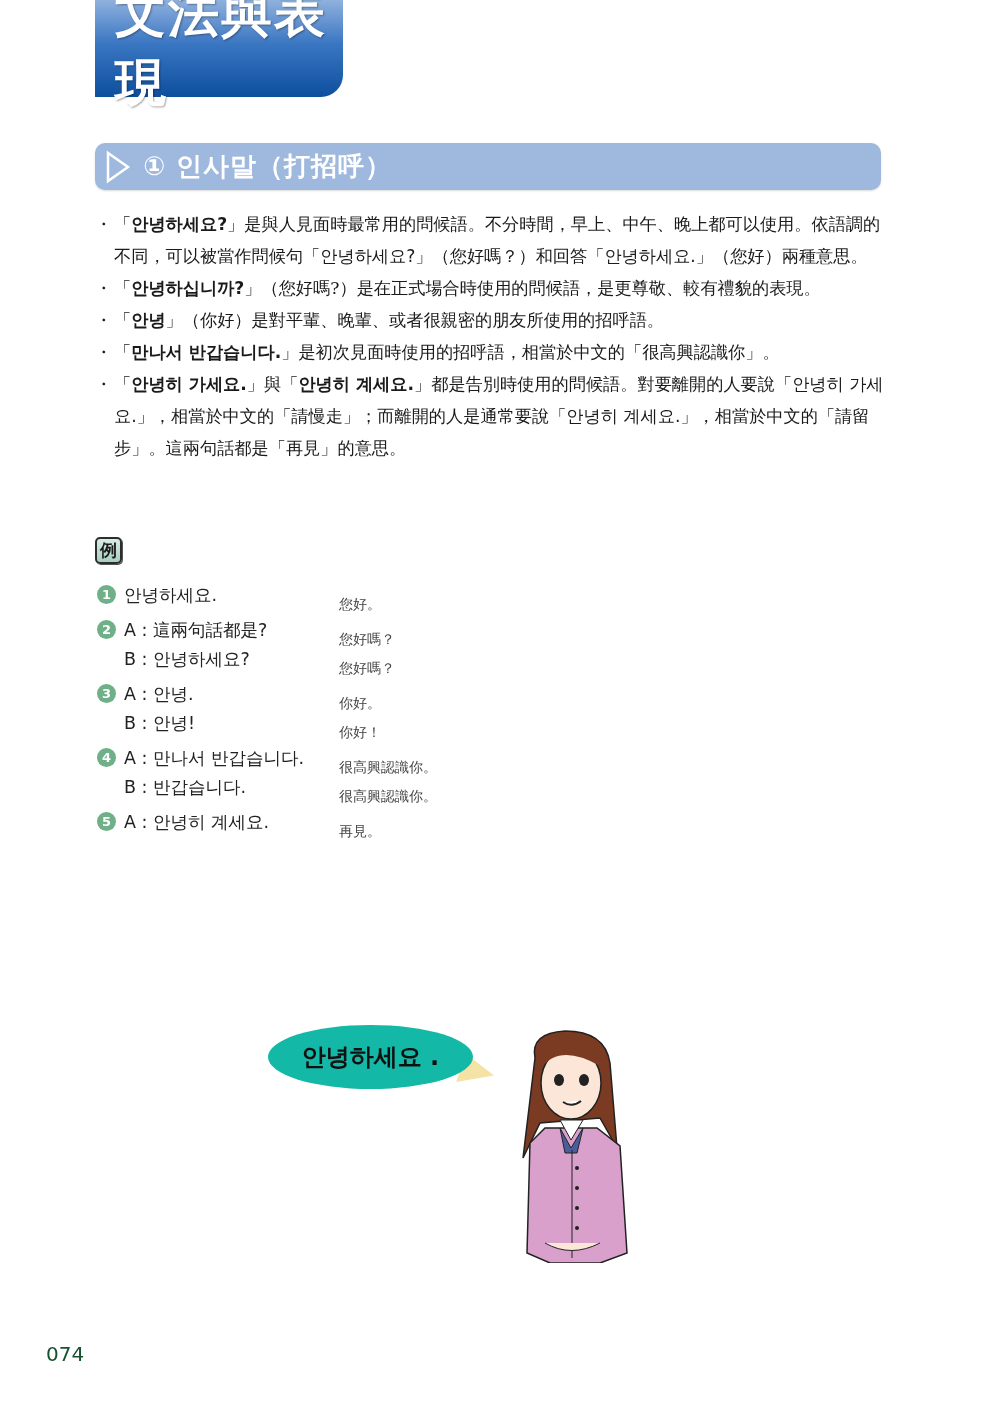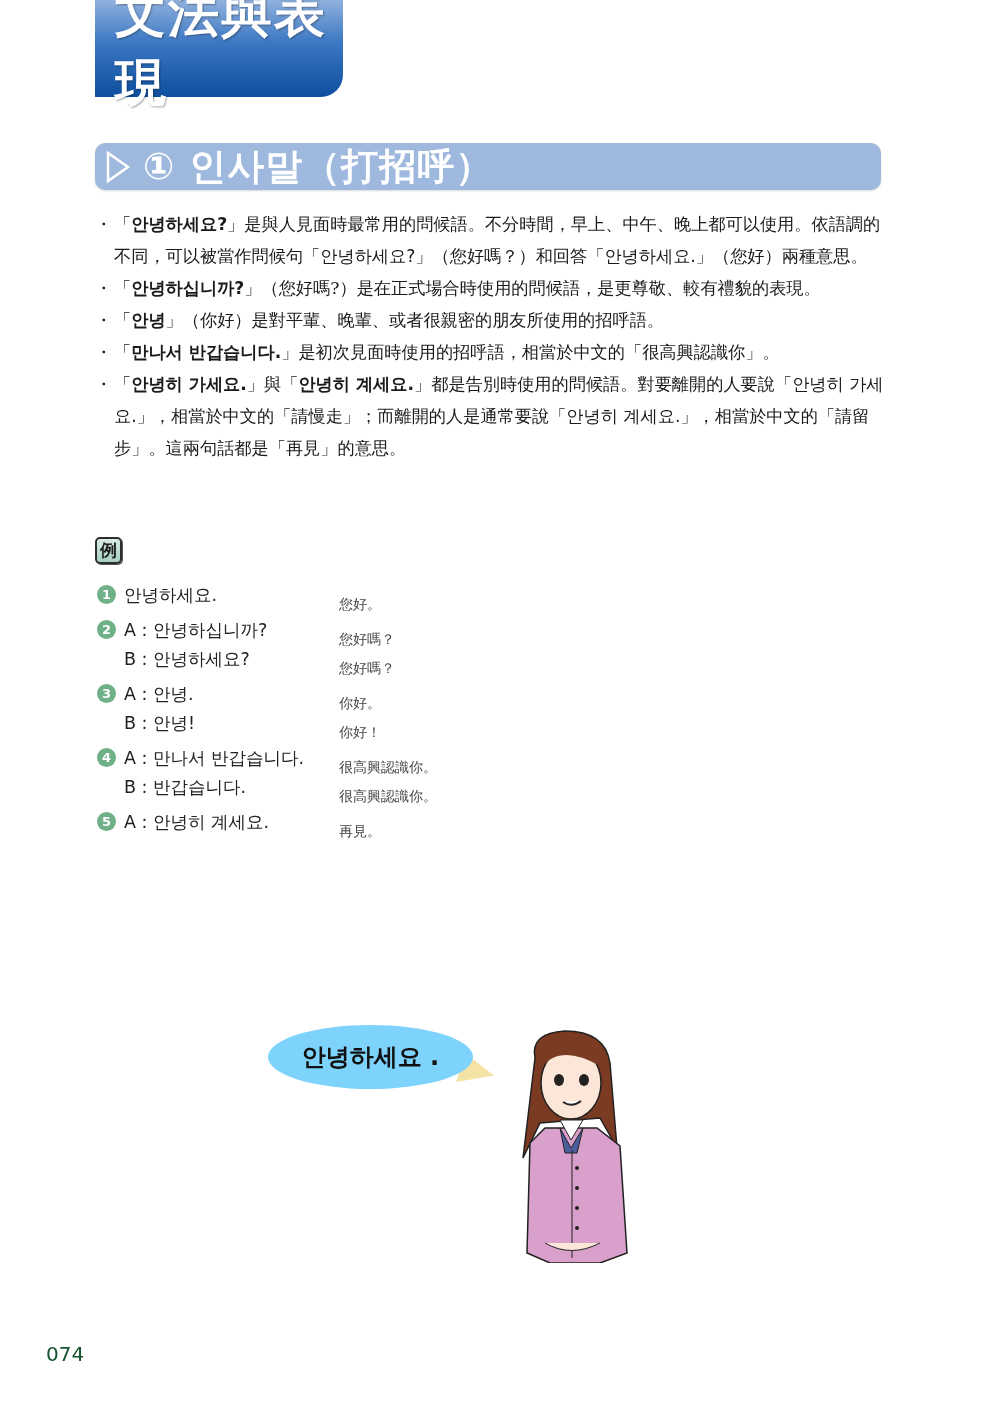--- a/index.html
+++ b/index.html
@@ -19,21 +19,21 @@
     text-shadow: 1px 1px 2px rgba(0,0,0,0.35);
   }
   .section-bar {
     position: absolute; left: 95px; top: 143px; width: 786px; height: 47px;
     background: #9eb9dd; border-radius: 10px;
     display: flex; align-items: center; box-sizing: border-box; padding-left: 10px;
     box-shadow: 0 1px 2px rgba(0,0,0,0.15);
   }
   .section-bar svg { margin-right: 12px; }
   .section-title {
-    color: #fff; font-weight: bold; font-size: 37px; letter-spacing: 1px;
+    color: #fff; font-weight: bold; font-size: 26px; letter-spacing: 1px;
   }
   .bullets {
     position: absolute; left: 92px; top: 208px; width: 795px;
     font-family: "DejaVu Serif", "Liberation Serif", serif;
     font-size: 17.2px; line-height: 32px;
   }
   .bullet { position: relative; padding-left: 22px; }
   .bullet .dot { position: absolute; left: 3px; top: 0; }
   .bullet b { font-family: "DejaVu Sans", "Liberation Sans", sans-serif; font-weight: bold; }
   .kr { font-family: "DejaVu Sans", "Liberation Sans", sans-serif; }
@@ -54,21 +54,21 @@
     display: flex; align-items: center; justify-content: center;
   }
   .ex-korean { position: absolute; left: 27px; font-size: 17.5px; color: #222; }
   .ex-chinese {
     position: absolute; left: 242px; font-size: 14px; color: #444;
     font-family: "DejaVu Serif", "Liberation Serif", serif;
     margin-top: 21px;
   }
   .speech-bubble {
     position: absolute; left: 268px; top: 1025px; width: 205px; height: 64px;
-    background: #7dd3fc; border-radius: 50%;
+    background: #14b8a6; border-radius: 50%;
     display: flex; align-items: center; justify-content: center;
   }
   .speech-tail {
     position: absolute; left: 460px; top: 1058px; width: 0; height: 0;
     border-left: 34px solid #f5e3a6; border-top: 12px solid transparent; border-bottom: 18px solid transparent;
     transform: rotate(18deg);
   }
   .speech-text { font-weight: bold; font-size: 24px; color: #111; position: relative; }
   .illustration { position: absolute; left: 505px; top: 1028px; width: 135px; height: 235px; }
   .page-number { position: absolute; left: 46px; top: 1342px; font-size: 20px; color: #14532d; }
@@ -101,21 +101,21 @@
     <div class="ex-group">
       <div class="ex-line">
         <span class="ex-num">1</span>
         <span class="ex-korean">안녕하세요.</span>
         <span class="ex-chinese">您好。</span>
       </div>
     </div>
     <div class="ex-group">
       <div class="ex-line">
         <span class="ex-num">2</span>
-        <span class="ex-korean">A : 안녕하십니까?</span>
+        <span class="ex-korean">A : 這兩句話都是?</span>
         <span class="ex-chinese">您好嗎？</span>
       </div>
       <div class="ex-line">
         <span class="ex-korean">B : 안녕하세요?</span>
         <span class="ex-chinese">您好嗎？</span>
       </div>
     </div>
     <div class="ex-group">
       <div class="ex-line">
         <span class="ex-num">3</span>

